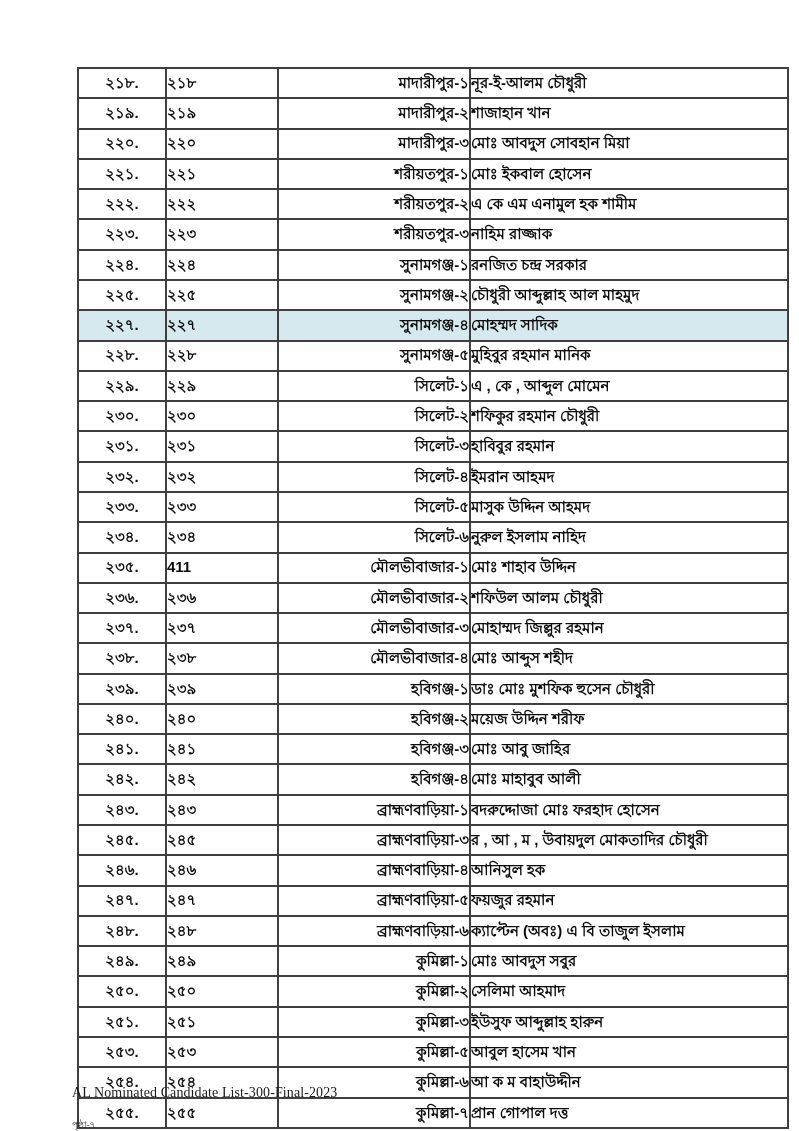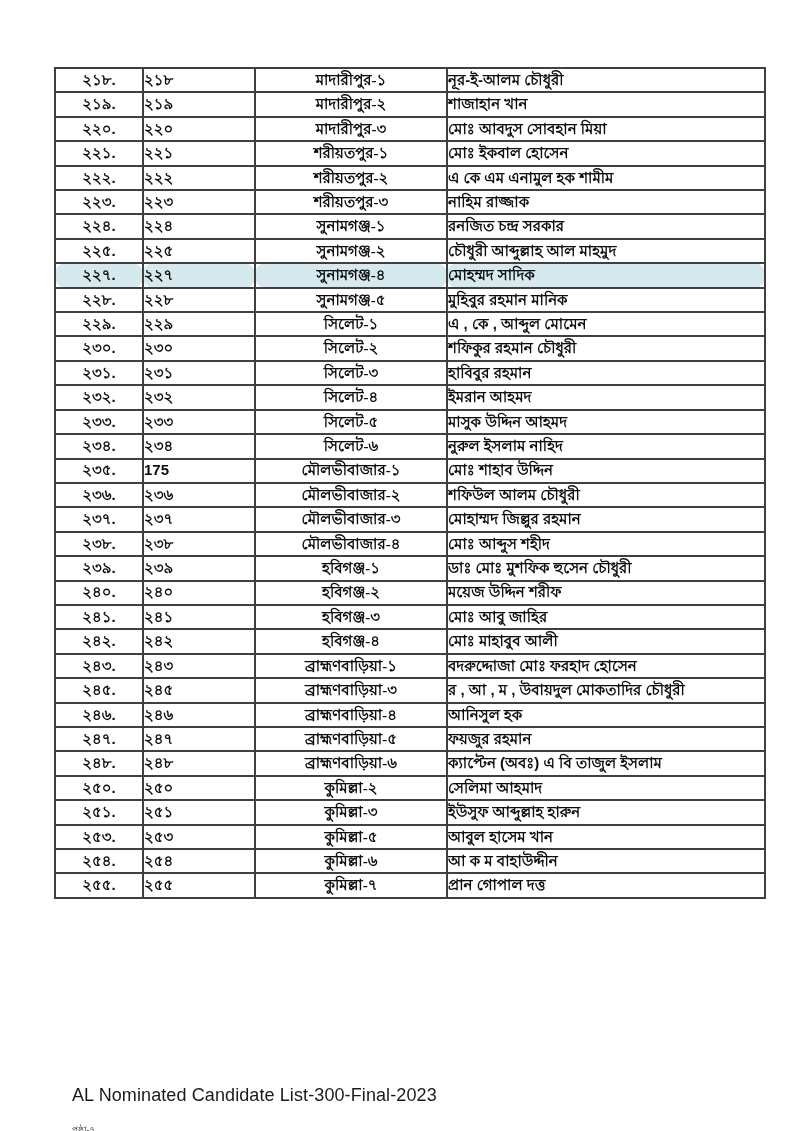--- a/index.html
+++ b/index.html
@@ -11,49 +11,49 @@
     overflow: hidden;
   }
   .page {
     position: absolute;
     left: 0; top: 0;
     width: 799px; height: 1131px;
     background: #ffffff;
   }
   table.candidate-table {
     position: absolute;
-    left: 54px; top: 67px;
-    width: 710px; height: 832px;
+    left: 77px; top: 67px;
+    width: 710px; height: 1062px;
     border-collapse: collapse;
     table-layout: fixed;
   }
   table.candidate-table td {
     border: 2px solid #3f3f3f;
     font-size: 15px;
     font-weight: bold;
     color: #0d0d0d;
     vertical-align: middle;
     white-space: nowrap;
     overflow: hidden;
     padding: 0;
     line-height: 1.1;
   }
   td.serial-cell   { text-align: center; }
   td.number-cell   { text-align: left; }
-  td.constituency-cell { text-align: center; padding-left: 9px; font-family: Liberation Serif, serif; }
+  td.constituency-cell { text-align: right; padding-left: 9px; }
   td.candidate-cell    { text-align: left; padding-left: 9px; }
-  tr.highlight td { background: var(--highlight, #d6e9ef); border-radius: 11px; }
+  tr.highlight td { background: var(--highlight, #d6e9ef); }
   .footer {
     position: absolute;
     left: 72px; top: 1085px;
     color: #1a1a1a;
   }
   .footer-line1 {
-    font-family: Liberation Sans, sans-serif;
-    font-size: 18px;
+    font-family: Liberation Serif, serif;
+    font-size: 14px;
     letter-spacing: 0.1px;
   }
   .footer-line2 {
     font-family: "Liberation Serif", "DejaVu Serif", serif;
     font-size: 9px;
     margin-top: 17px;
   }
 </style>
 </head>
 <body>
@@ -159,21 +159,21 @@
           <td class="candidate-cell">মাসুক উদ্দিন আহমদ</td>
         </tr>
         <tr>
           <td class="serial-cell">২৩৪.</td>
           <td class="number-cell">২৩৪</td>
           <td class="constituency-cell">সিলেট-৬</td>
           <td class="candidate-cell">নুরুল ইসলাম নাহিদ</td>
         </tr>
         <tr>
           <td class="serial-cell">২৩৫.</td>
-          <td class="number-cell">175</td>
+          <td class="number-cell">411</td>
           <td class="constituency-cell">মৌলভীবাজার-১</td>
           <td class="candidate-cell">মোঃ শাহাব উদ্দিন</td>
         </tr>
         <tr>
           <td class="serial-cell">২৩৬.</td>
           <td class="number-cell">২৩৬</td>
           <td class="constituency-cell">মৌলভীবাজার-২</td>
           <td class="candidate-cell">শফিউল আলম চৌধুরী</td>
         </tr>
         <tr>
@@ -236,20 +236,26 @@
           <td class="constituency-cell">ব্রাহ্মণবাড়িয়া-৫</td>
           <td class="candidate-cell">ফয়জুর রহমান</td>
         </tr>
         <tr>
           <td class="serial-cell">২৪৮.</td>
           <td class="number-cell">২৪৮</td>
           <td class="constituency-cell">ব্রাহ্মণবাড়িয়া-৬</td>
           <td class="candidate-cell">ক্যাপ্টেন (অবঃ) এ বি তাজুল ইসলাম</td>
         </tr>
         <tr>
+          <td class="serial-cell">২৪৯.</td>
+          <td class="number-cell">২৪৯</td>
+          <td class="constituency-cell">কুমিল্লা-১</td>
+          <td class="candidate-cell">মোঃ আবদুস সবুর</td>
+        </tr>
+        <tr>
           <td class="serial-cell">২৫০.</td>
           <td class="number-cell">২৫০</td>
           <td class="constituency-cell">কুমিল্লা-২</td>
           <td class="candidate-cell">সেলিমা আহমাদ</td>
         </tr>
         <tr>
           <td class="serial-cell">২৫১.</td>
           <td class="number-cell">২৫১</td>
           <td class="constituency-cell">কুমিল্লা-৩</td>
           <td class="candidate-cell">ইউসুফ আব্দুল্লাহ হারুন</td>

